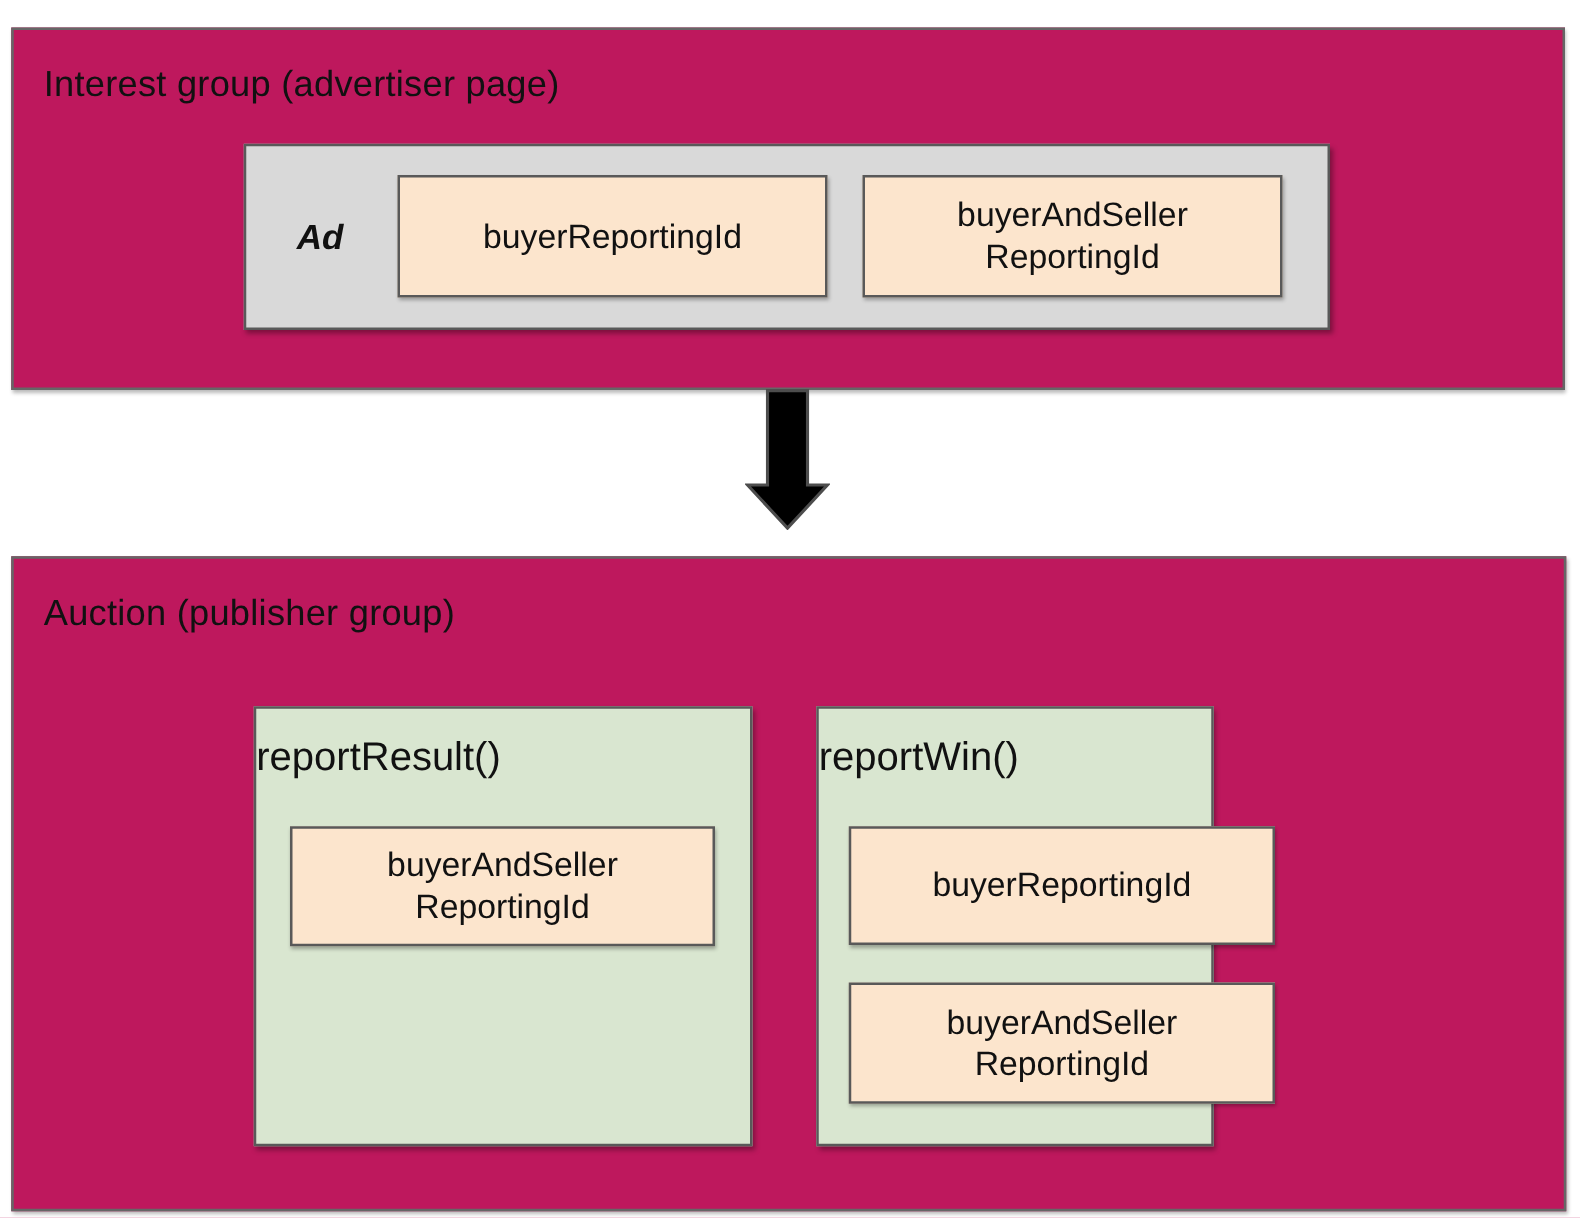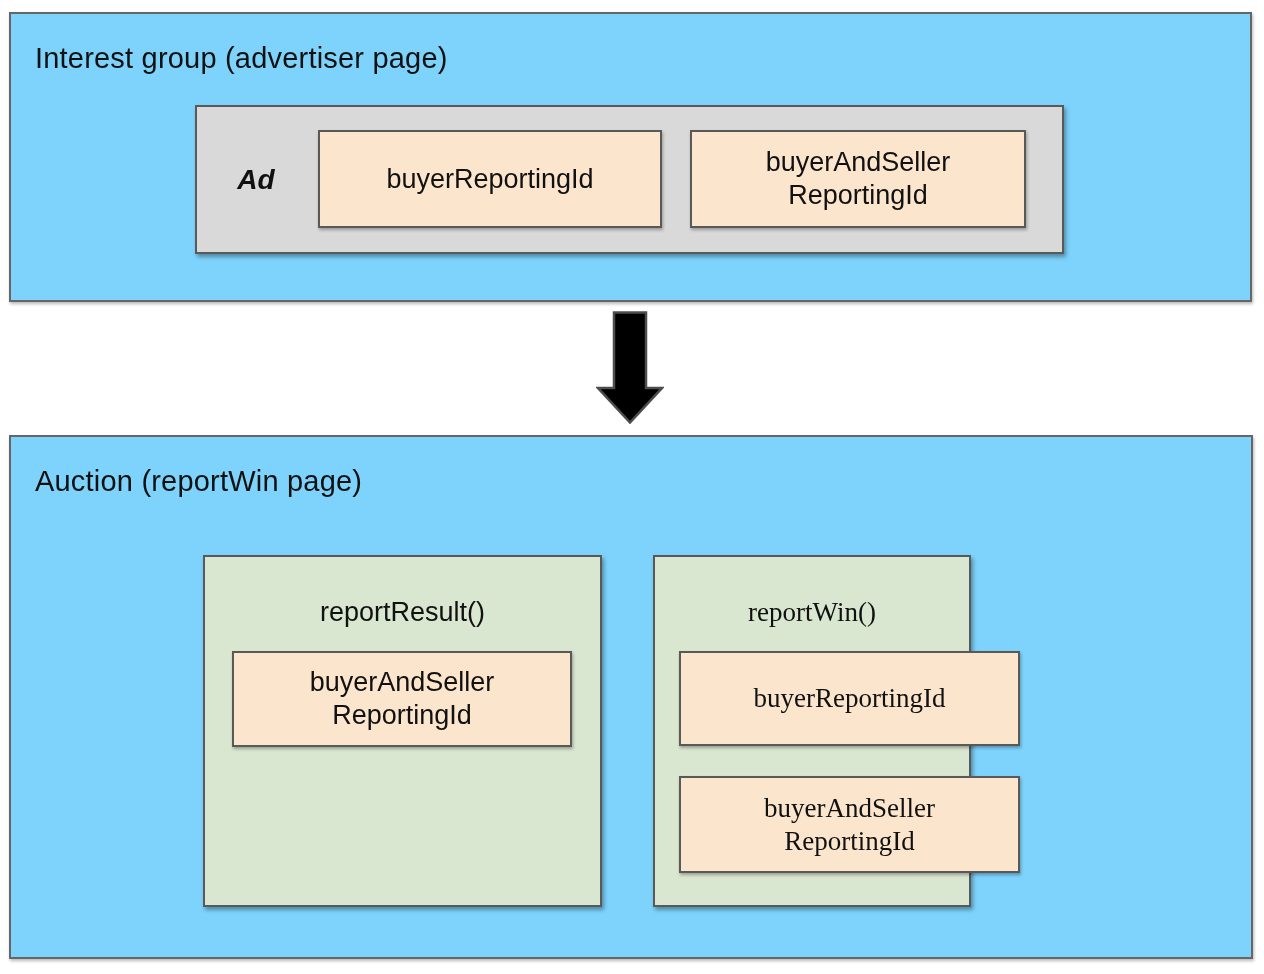--- a/index.html
+++ b/index.html
@@ -2,22 +2,23 @@
 <html><head>
 <meta charset="utf-8">
 <style>
   html,body{margin:0;padding:0;background:#ffffff;}
   #stage{
     position:relative;width:1264px;height:974px;background:#ffffff;
     font-family:"Liberation Sans","DejaVu Sans",sans-serif;color:#111111;
     overflow:hidden;
   }
   .section{
-    position:absolute;background:#7dd3fc;border:2px solid #666666;
+    position:absolute;background:#be185d;border:2px solid #666666;
     box-shadow:1px 2px 3px rgba(0,0,0,0.28);
+    margin-top:10px;
   }
   #section-top{left:9px;top:12px;width:1239px;height:286px;}
   #section-bottom{left:9px;top:435px;width:1240px;height:520px;}
   .section-title{
     position:absolute;left:24px;top:28px;font-size:29px;letter-spacing:0.2px;
     color:#111111;white-space:nowrap;
   }
   
   #ad-box{
     position:absolute;left:184px;top:91px;width:865px;height:145px;
@@ -38,24 +39,24 @@
   #top-field-1{left:121px;top:23px;width:344px;height:98px;}
   #top-field-2{left:493px;top:23px;width:336px;height:98px;}
   
   #down-arrow{position:absolute;left:596px;top:311px;width:68px;height:113px;}
   
   .fn-box{
     position:absolute;background:#d9e6d0;border:2px solid #595959;
     box-shadow:2px 3px 4px rgba(0,0,0,0.35);box-sizing:border-box;
   }
   #report-result-box{left:192px;top:118px;width:399px;height:352px;}
-  #report-win-box{left:642px;top:118px;width:318px;height:352px;font-family:Liberation Serif, serif;}
+  #report-win-box{left:642px;top:118px;width:318px;height:352px;}
   .fn-title{
-    position:absolute;left:0;top:40px;width:100%;text-align:center;
-    font-size:27px;color:#111111;white-space:nowrap;
+    position:absolute;left:0;top:20px;width:100%;text-align:left;
+    font-size:32px;color:#111111;white-space:nowrap;
   }
   #rr-field-1{left:27px;top:94px;width:340px;height:96px;}
   #rw-field-1{left:24px;top:94px;width:341px;height:95px;}
   #rw-field-2{left:24px;top:219px;width:341px;height:97px;}
 </style>
 </head>
 <body>
 
 <div id="stage">
 
@@ -68,21 +69,21 @@
       <div class="field-box" id="top-field-2">buyerAndSeller
 ReportingId</div>
     </div>
   </div>
 
   <svg id="down-arrow" viewBox="0 0 68 113" xmlns="http://www.w3.org/2000/svg">
     <path d="M 18 1.5 L 50 1.5 L 50 77 L 66 77 L 34 111.5 L 2 77 L 18 77 Z" fill="#000000" stroke="#4d4d4d" stroke-width="2.5" stroke-linejoin="miter"></path>
   </svg>
 
   <div class="section" id="section-bottom">
-    <div class="section-title">Auction (reportWin page)</div>
+    <div class="section-title">Auction (publisher group)</div>
 
     <div class="fn-box" id="report-result-box">
       <div class="fn-title">reportResult()</div>
       <div class="field-box" id="rr-field-1">buyerAndSeller
 ReportingId</div>
     </div>
 
     <div class="fn-box" id="report-win-box">
       <div class="fn-title">reportWin()</div>
       <div class="field-box" id="rw-field-1">buyerReportingId</div>

